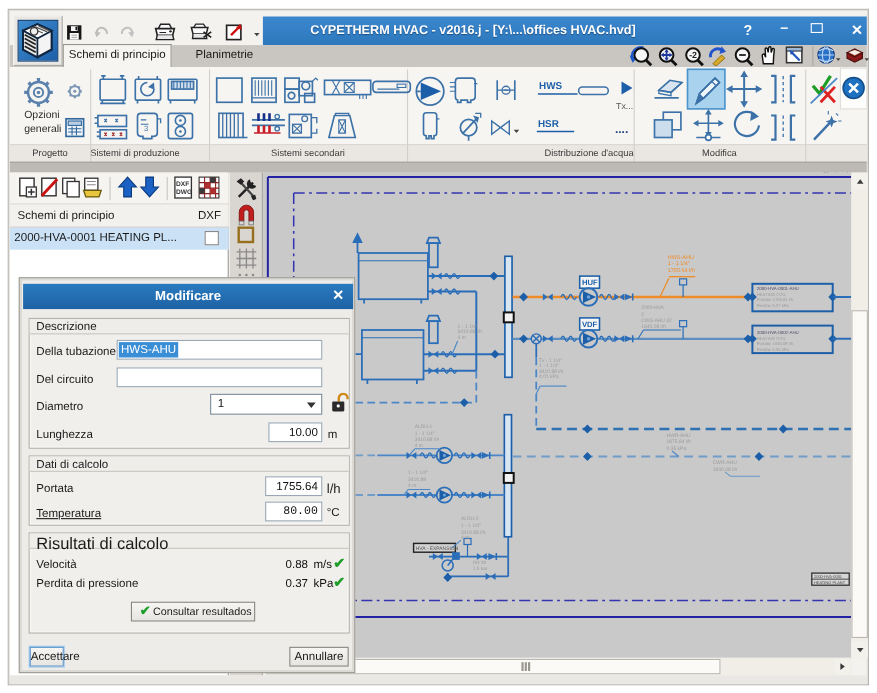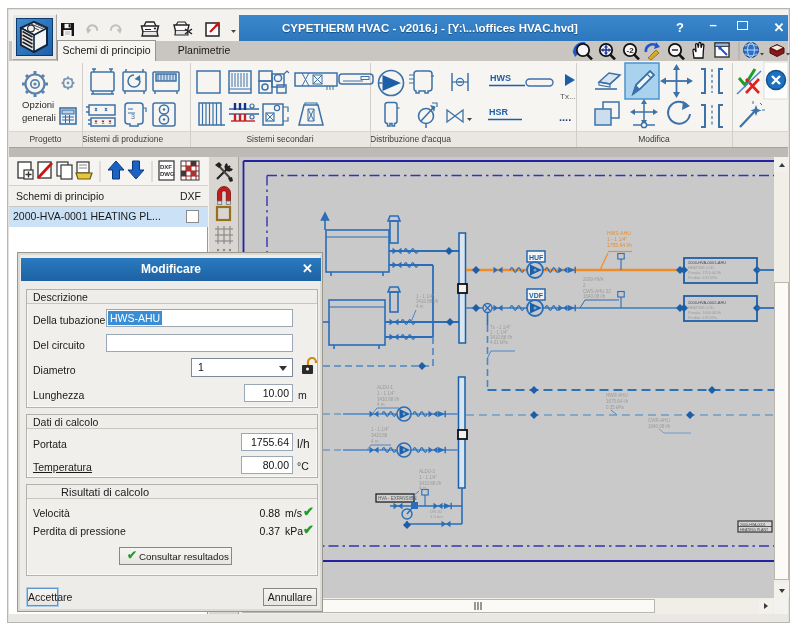--- a/index.html
+++ b/index.html
@@ -161,21 +161,21 @@
     <path d="M 9 3 L 13 3 L 11 5.5 Z" fill="#444"></path>
   </g>
 </svg>
 
 <div class="abs" style="left:9px; top:61px; width:779px; height:86px; background:#f7f5f2;"></div>
 <div class="abs" style="left:9px; top:131px; width:779px; height:16px; background:#eae7e2; border-top:1px solid #d9d6d1;"></div>
 <div class="abs" style="left:9px; top:134px; width:779px; height:12px; font-size:8.5px; color:#3a3a3a;">
   <span class="abs" style="left:0px; width:73px; text-align:center;">Progetto</span>
   <span class="abs" style="left:73px; width:108px; text-align:left;">Sistemi di produzione</span>
   <span class="abs" style="left:181px; width:180px; text-align:center;">Sistemi secondari</span>
-  <span class="abs" style="left:361px; width:206px; text-align:left;">Distribuzione d'acqua</span>
+  <span class="abs" style="left:361px; width:206px; text-align:right;">Distribuzione d'acqua</span>
   <span class="abs" style="left:567px; width:156px; text-align:center;">Modifica</span>
   <span class="abs" style="left:723px; width:60px; text-align:center;margin-top:20px;">Calcolo</span>
 </div>
 <div class="abs" style="left:82px; top:63px; width:1px; height:84px; background:#d2cfca;"></div>
 <div class="abs" style="left:190px; top:63px; width:1px; height:84px; background:#d2cfca;"></div>
 <div class="abs" style="left:370px; top:63px; width:1px; height:84px; background:#d2cfca;"></div>
 <div class="abs" style="left:576px; top:63px; width:1px; height:84px; background:#d2cfca;"></div>
 <div class="abs" style="left:732px; top:63px; width:1px; height:84px; background:#d2cfca;"></div>
 <div class="abs" style="left:22px; top:98px; width:62px; height:26px; font-size:9.5px; color:#2a2a2a; line-height:13px;">Opzioni<br>generali</div>
 <svg class="abs" style="left:9px; top:61px;" width="779" height="70" viewBox="0 0 779 70">
@@ -909,27 +909,27 @@
     <div class="abs" style="left:271px; top:99px; font-size:10.5px; color:#1a1a1a;">m</div>
   </div>
 
   <div class="abs" style="left:8px; top:161px; width:292px; height:64px; border:1px solid #b5b2ac; box-shadow:0 0 0 1px #fbfaf8 inset; background:#f0efec;">
     <div class="abs" style="left:0px; top:0px; width:290px; height:14px; background:#eeedea; border-bottom:1px solid #c9c6c0;"></div>
     <div class="abs" style="left:6px; top:1px; font-size:10.5px; color:#1a1a1a;">Dati di calcolo</div>
     <div class="abs" style="left:6px; top:23px; font-size:10.5px; color:#1a1a1a;">Portata</div>
     <div class="abs" style="left:214px; top:18px; width:52px; height:18px; background:#fff; border:1px solid #9aa8b5; font-size:10.5px; color:#111; text-align:right; padding:2px 3px 0 0;">1755.64</div>
     <div class="abs" style="left:270px; top:22px; font-size:12px; color:#1a1a1a;">l/h</div>
     <div class="abs" style="left:6px; top:46px; font-size:10.5px; color:#1a1a1a;text-decoration:underline;">Temperatura</div>
-    <div class="abs" style="left:214px; top:41px; width:52px; height:18px; background:#fff; border:1px solid #9aa8b5; font-size:10.5px; color:#111; text-align:right; padding:2px 3px 0 0;">80.00</div>
+    <div class="abs" style="left:214px; top:41px; width:52px; height:18px; background:#fff; border:1px solid #9aa8b5; font-size:10.5px; color:#111; text-align:right; padding:2px 3px 0 0;font-family:Liberation Mono, monospace;">80.00</div>
     <div class="abs" style="left:270px; top:45px; font-size:10.5px; color:#1a1a1a;">°C</div>
   </div>
 
   <div class="abs" style="left:8px; top:231px; width:292px; height:92px; border:1px solid #b5b2ac; box-shadow:0 0 0 1px #fbfaf8 inset; background:#f0efec;">
     <div class="abs" style="left:0px; top:0px; width:290px; height:14px; background:#eeedea; border-bottom:1px solid #c9c6c0;"></div>
-    <div class="abs" style="left:6px; top:1px; font-size:11px; color:#1a1a1a;margin-left:28px;">Risultati di calcolo</div>
+    <div class="abs" style="left:6px; top:1px; font-size:15px; color:#1a1a1a;">Risultati di calcolo</div>
     <div class="abs" style="left:6px; top:22px; font-size:10.5px; color:#1a1a1a;">Velocità</div>
     <div class="abs" style="left:210px; top:22px; width:43px; font-size:10.5px; color:#111; text-align:right;">0.88</div>
     <div class="abs" style="left:258px; top:22px; font-size:10.5px; color:#111;">m/s</div>
     <div class="abs" style="left:276px; top:19px; font-size:13px; color:#1e9e28; font-weight:bold;">✔</div>
     <div class="abs" style="left:6px; top:40px; font-size:10.5px; color:#1a1a1a;">Perdita di pressione</div>
     <div class="abs" style="left:210px; top:40px; width:43px; font-size:10.5px; color:#111; text-align:right;">0.37</div>
     <div class="abs" style="left:258px; top:40px; font-size:10.5px; color:#111;">kPa</div>
     <div class="abs" style="left:276px; top:37px; font-size:13px; color:#1e9e28; font-weight:bold;">✔</div>
     <div class="abs" style="left:92px; top:62px; width:113px; height:18px; background:linear-gradient(#f6f5f3,#e7e5e1); border:1px solid #8a8781;">
       <span class="abs" style="left:7px; top:0px; font-size:12px; color:#1e9e28; font-weight:bold;">✔</span>

